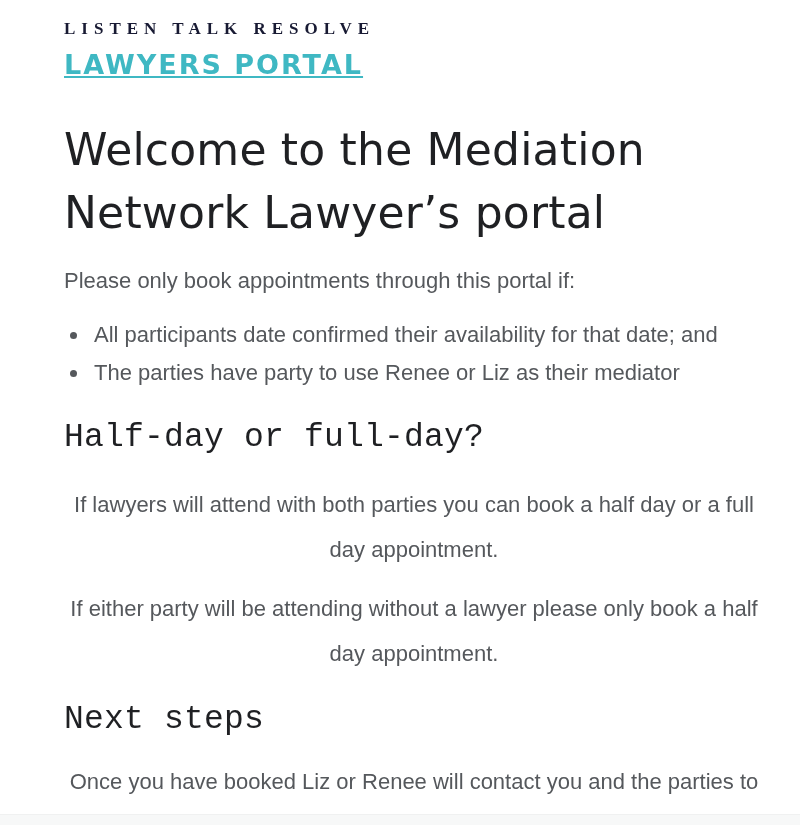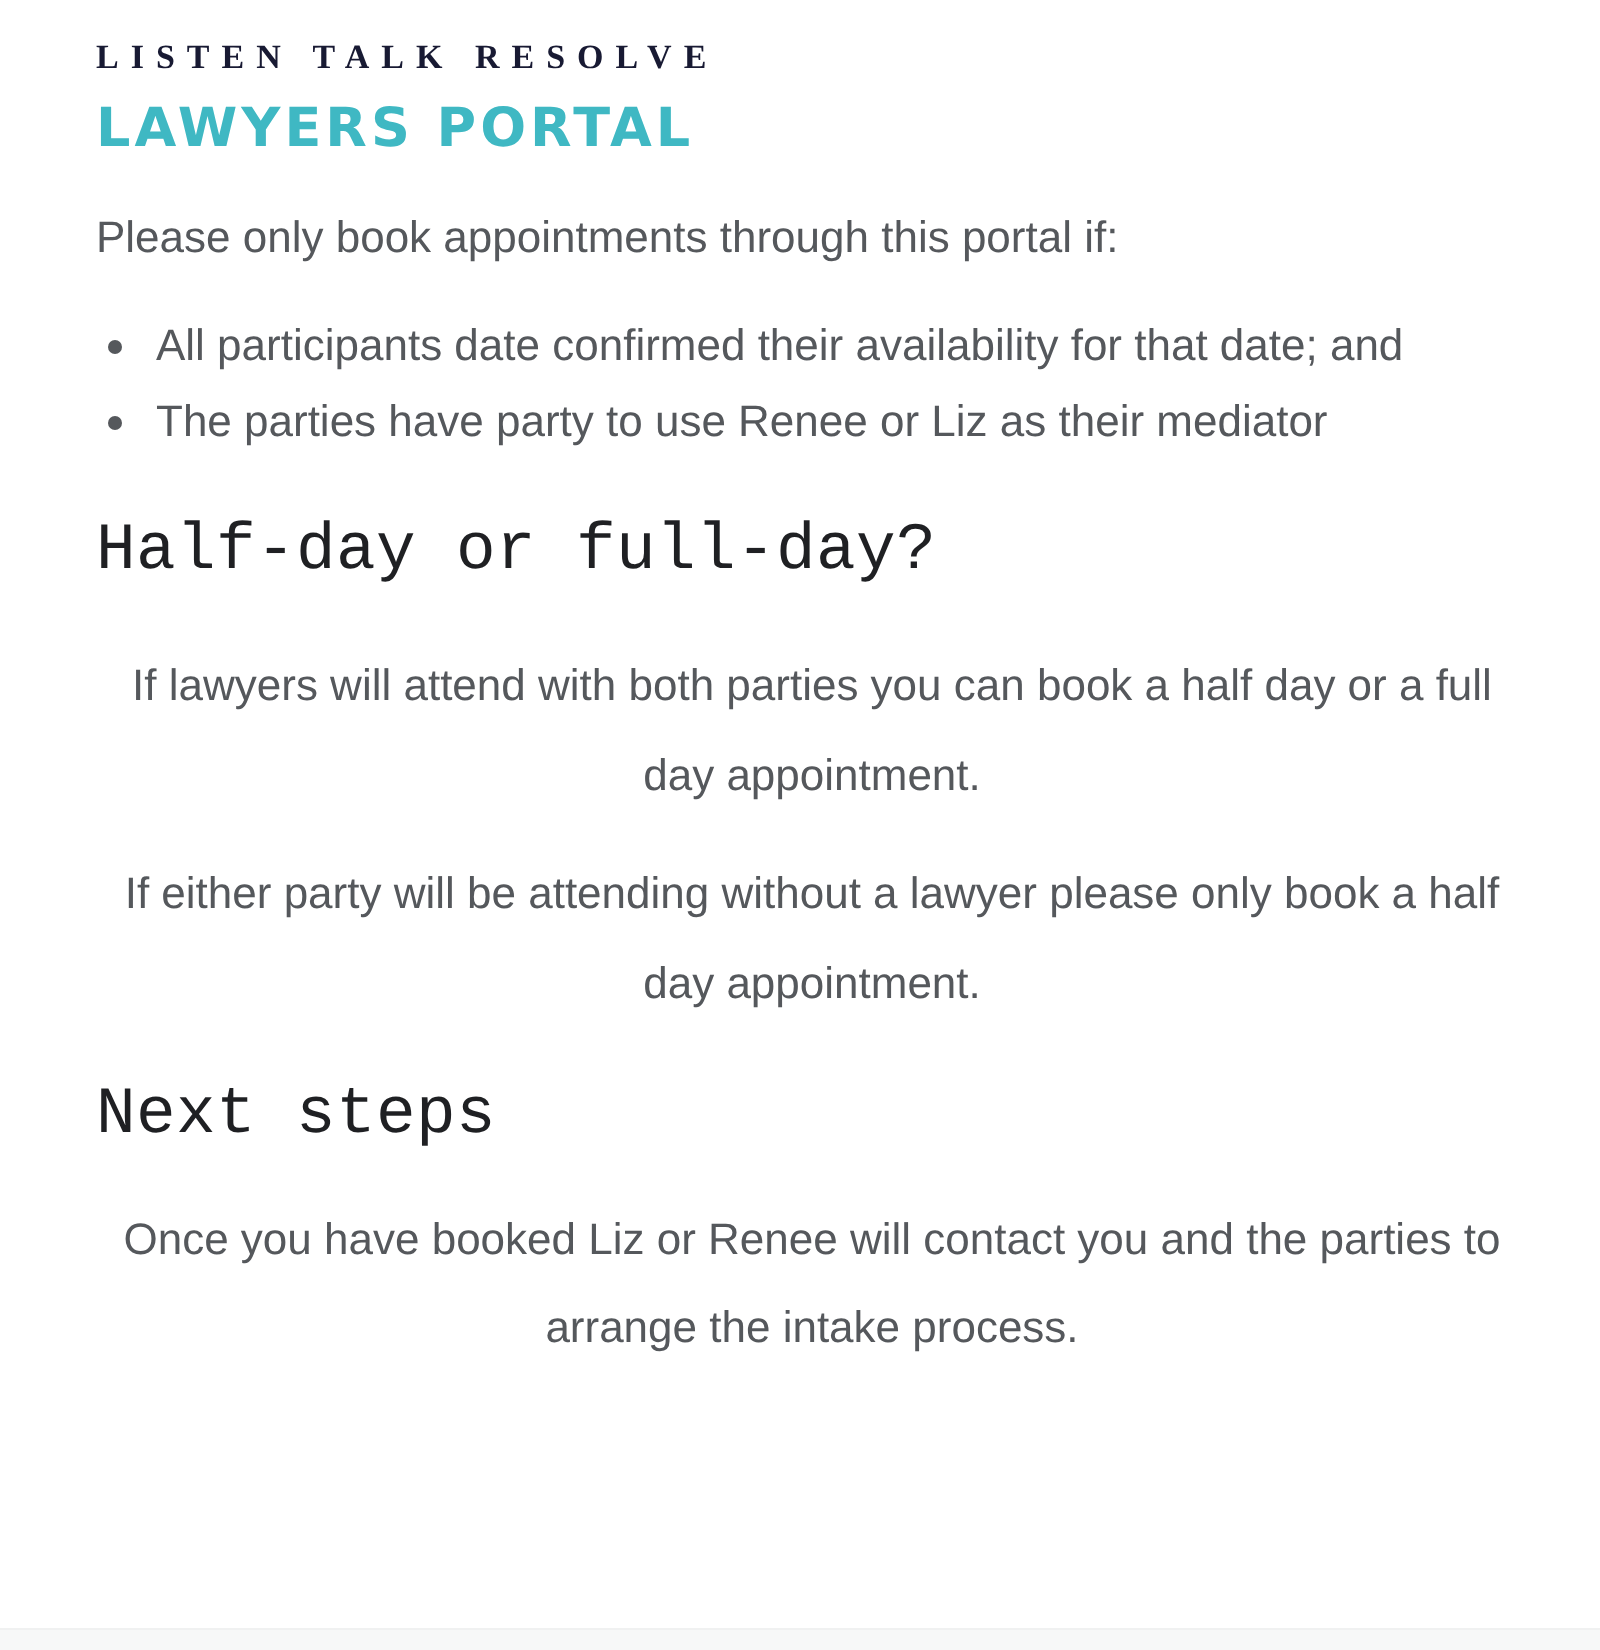--- a/index.html
+++ b/index.html
@@ -9,38 +9,39 @@
     width: 800px;
     height: 825px;
     overflow: hidden;
     font-family: "Liberation Sans", sans-serif;
   }
   .page {
     position: relative;
     box-sizing: border-box;
     width: 800px;
     height: 825px;
-    padding: 16px 36px 0 48px;
+    padding: 16px 36px 0 64px;
   }
   .brand-tagline {
     font-family: "Liberation Serif", serif;
     font-size: 17px;
     line-height: 26px;
     font-weight: 700;
     letter-spacing: 6px;
     color: #181a33;
   }
   .brand-name {
     font-family: "DejaVu Sans", sans-serif;
     font-size: 27px;
     line-height: 34px;
     font-weight: 800;
     letter-spacing: 2px;
     color: #3fb8c3;
     margin-top: 6px;
+    text-decoration: underline;
   }
   h1.page-title {
     font-family: "DejaVu Sans", sans-serif;
     font-size: 44px;
     line-height: 63px;
     font-weight: 400;
     color: #1f2023;
     margin: 36px 0 0 0;
     max-width: 700px;
     letter-spacing: 0.2px;
@@ -99,20 +100,21 @@
 </head>
 <body>
 
 <div class="page">
 
   <div>
     <div class="brand-tagline">LISTEN TALK RESOLVE</div>
     <div class="brand-name">LAWYERS PORTAL</div>
   </div>
 
+  <h1 class="page-title">Welcome to the Mediation Network Lawyer’s portal</h1>
 
   <p class="body-text intro">Please only book appointments through this portal if:</p>
 
   <ul class="conditions body-text">
     <li>All participants date confirmed their availability for that date; and</li>
     <li>The parties have party to use Renee or Liz as their mediator</li>
   </ul>
 
   <h2 class="section-heading">Half-day or full-day?</h2>
 

